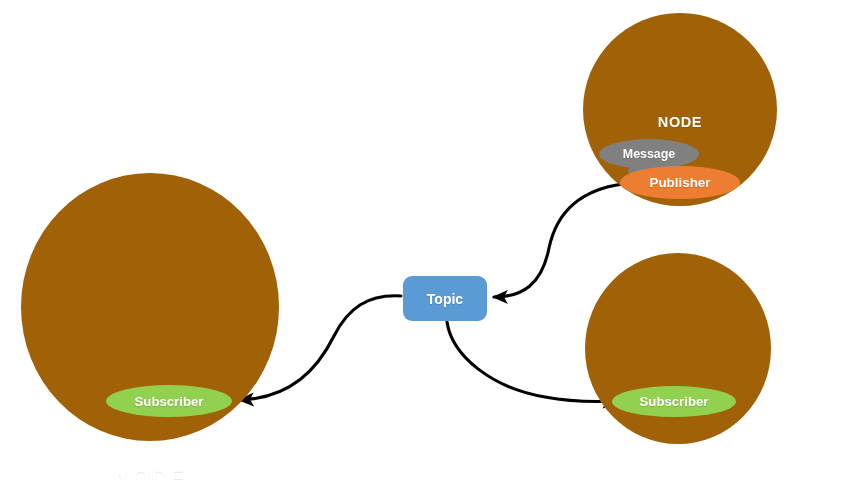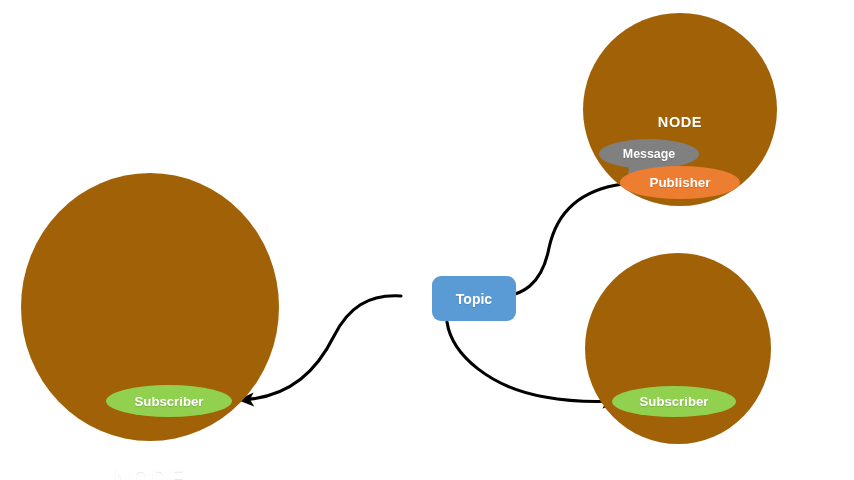--- a/index.html
+++ b/index.html
@@ -159,21 +159,20 @@
     border-radius: 9px;
     display: flex;
     align-items: center;
     justify-content: center;
     color: #ffffff;
     font-weight: bold;
     font-size: 14px;
     font-family: "Liberation Sans", sans-serif;
     z-index: 6;
     text-shadow: 0 1px 1px rgba(0,0,0,0.14);
-    margin-left: 29px;
   }
 </style>
 </head>
 <body>
 
 <div id="stage">
 
 
   <svg id="connectors" viewBox="0 0 854 480">
     <defs>

